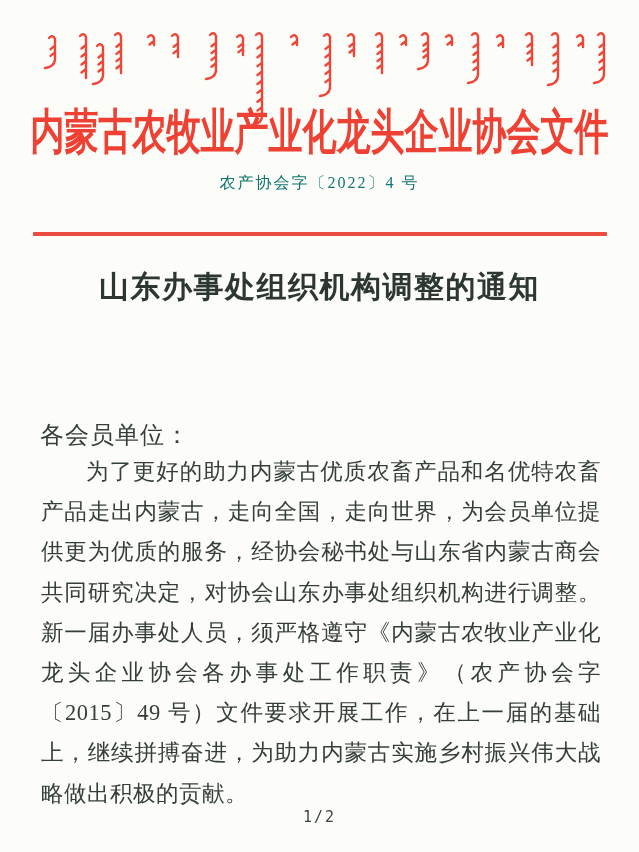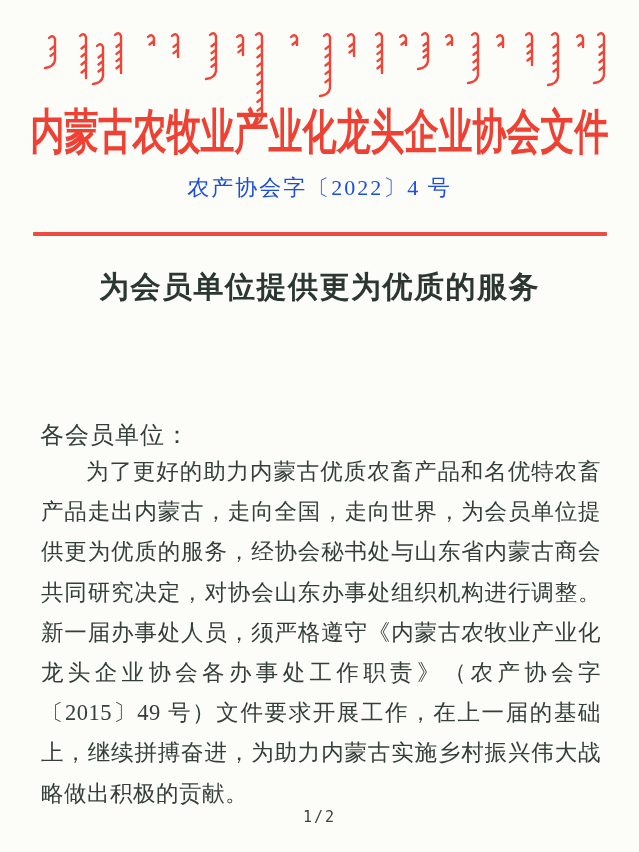--- a/index.html
+++ b/index.html
@@ -44,23 +44,23 @@
     transform-origin: 50% 0;
     white-space: nowrap;
   }
   
   .doc-number {
     position: absolute;
     top: 173px;
     left: 0;
     width: 639px;
     text-align: center;
-    font-size: 22px;
+    font-size: 16px;
     letter-spacing: 2px;
-    color: #1d4ed8;
+    color: #0f766e;
   }
   
   .red-divider {
     position: absolute;
     top: 232px;
     left: 33px;
     width: 574px;
     height: 3.5px;
     background: #ec4b3f;
     border-radius: 1px;
@@ -151,21 +151,21 @@
       </g>
     </svg>
 
   <h1 class="issuer-title">内蒙古农牧业产业化龙头企业协会文件</h1>
 
   <div class="doc-number">农产协会字〔2022〕4 号</div>
 
   <div class="red-divider"></div>
 
   <h2 class="doc-title">
-    <span class="title-line">为会员单位提供更为优质的服务</span>
+    <span class="title-line">山东办事处组织机构调整的通知</span>
   </h2>
 
   <div class="salutation">各会员单位：</div>
 
   <p class="body-paragraph">为了更好的助力内蒙古优质农畜产品和名优特农畜产品走出内蒙古，走向全国，走向世界，为会员单位提供更为优质的服务，经协会秘书处与山东省内蒙古商会共同研究决定，对协会山东办事处组织机构进行调整。新一届办事处人员，须严格遵守《内蒙古农牧业产业化龙头企业协会各办事处工作职责》（农产协会字〔2015〕49 号）文件要求开展工作，在上一届的基础上，继续拼搏奋进，为助力内蒙古实施乡村振兴伟大战略做出积极的贡献。</p>
 
   <div class="page-number">1/2</div>
 
 </div>
 

